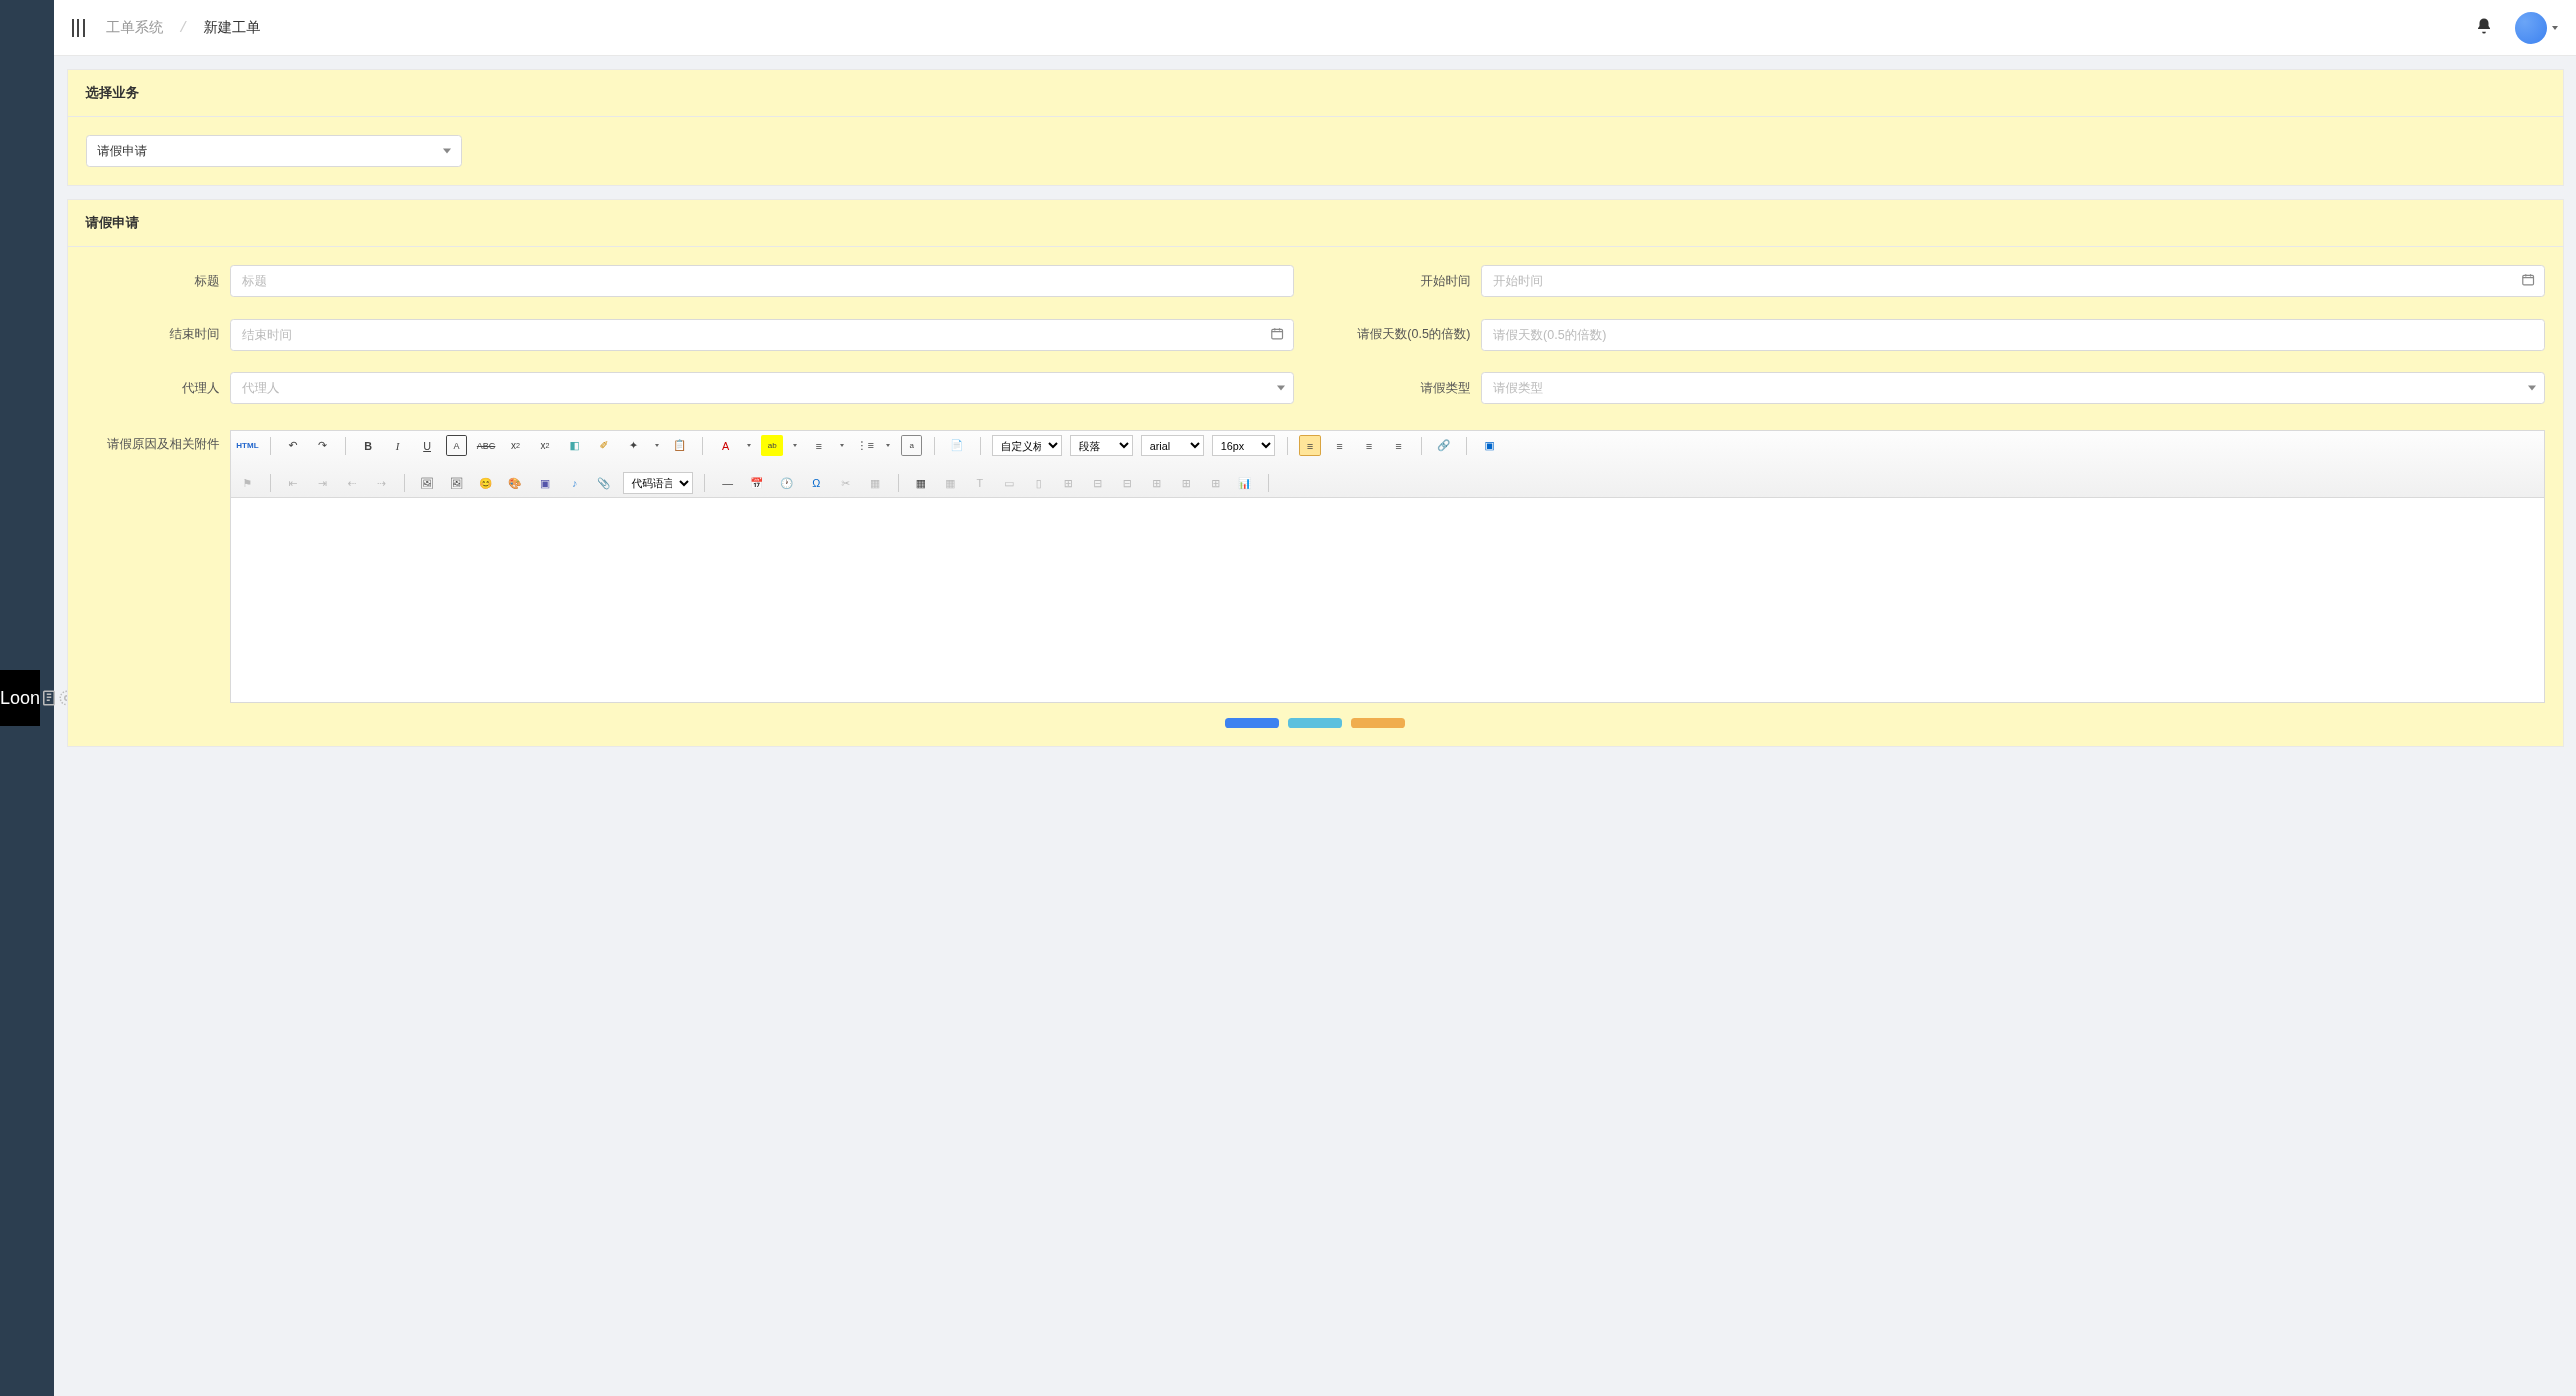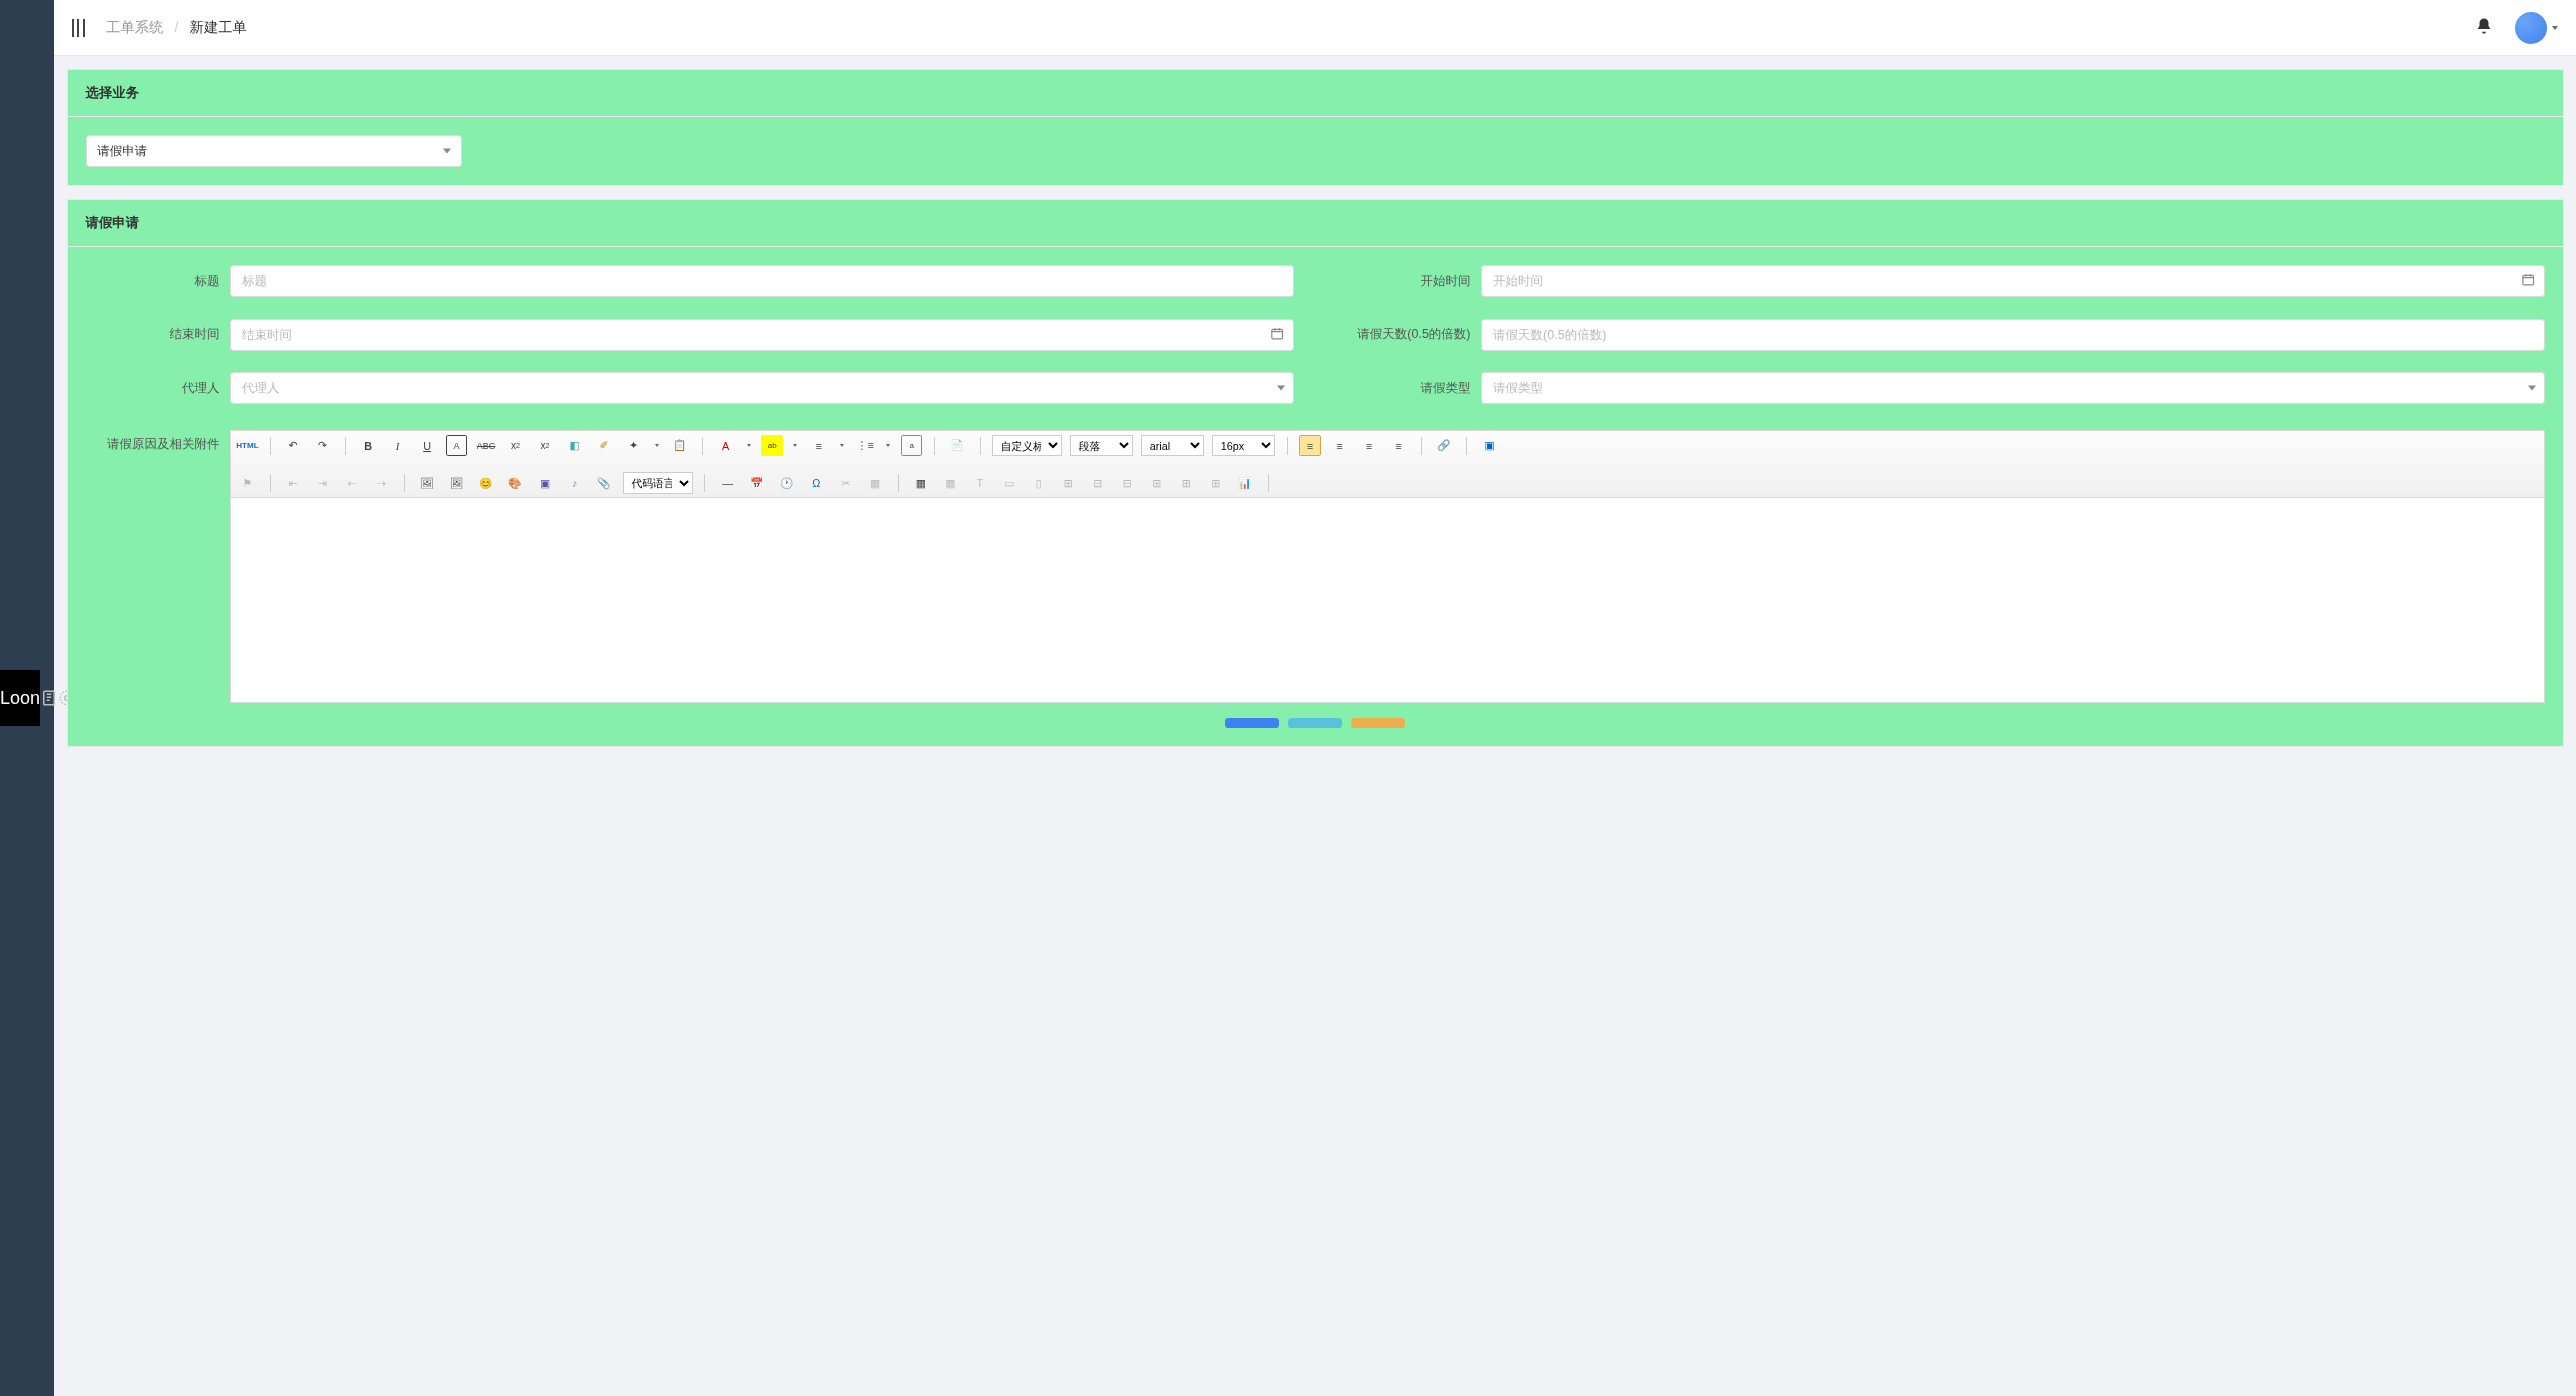--- a/index.html
+++ b/index.html
@@ -9,31 +9,31 @@
 .sidebar { width: 54px; background: #2c3e50; display: flex; flex-direction: row; align-items: center; padding-top: 0; }
 .sidebar-logo { width: 54px; height: 56px; display: flex; align-items: center; justify-content: center; color: #fff; font-size: 18px; font-weight: 500; background: #000; }
 .sidebar-icon { width: 54px; height: 43px; display: flex; align-items: center; justify-content: center; color: #bbb; cursor: pointer; }
 .sidebar-icon svg { width: 18px; height: 18px; }
 
 .main { flex: 1; display: flex; flex-direction: column; overflow: hidden; }
 
 .topbar { height: 56px; background: #fff; border-bottom: 0.9px solid #e8e8e8; display: flex; align-items: center; padding: 0 18px; }
 .hamburger { margin-right: 21.5px; cursor: pointer; display: flex; gap: 3.6px; }
 .hamburger span { display: inline-block; width: 1.8px; height: 18px; background: #444; }
-.breadcrumb { font-size: 14.3px; color: #999; }
+.breadcrumb { font-size: 14.3px; color: #999; font-family: Liberation Mono, monospace; }
 .breadcrumb .sep { margin: 0 7.2px; color: #ccc; }
 .breadcrumb .current { color: #333; font-weight: 500; }
 .topbar-right { margin-left: auto; display: flex; align-items: center; gap: 21.5px; }
 .bell { cursor: pointer; }
 .avatar-wrap { display: flex; align-items: center; gap: 5.4px; cursor: pointer; }
 .avatar { width: 32px; height: 32px; border-radius: 50%; background: radial-gradient(circle at 30% 30%, #6ba5f7, #3d82f0); }
 .caret-down { width: 0; height: 0; border-left: 3.6px solid transparent; border-right: 3.6px solid transparent; border-top: 4.5px solid #666; }
 
 .content { flex: 1; overflow-y: auto; padding: 12.5px; }
-.card { background: #86efac; border: 0.9px solid #e8e8e8; margin-bottom: 12.5px; }
+.card { background: #fef9c3; border: 0.9px solid #e8e8e8; margin-bottom: 12.5px; }
 .card-header { padding: 14.3px 18px; border-bottom: 0.9px solid #e8e8e8; font-size: 13.4px; font-weight: 600; }
 .card-body { padding: 18px; }
 
 .select-box { position: relative; width: 376px; }
 .select-box input { width: 100%; padding: 8px 29px 8px 10.8px; border: 0.9px solid #d9d9d9; border-radius: 3.6px; font-size: 12.5px; color: #333; }
 .select-box .tri { position: absolute; right: 10.8px; top: 50%; transform: translateY(-50%); width: 0; height: 0; border-left: 4.5px solid transparent; border-right: 4.5px solid transparent; border-top: 5.4px solid #888; pointer-events: none; }
 
 .form-grid { display: grid; grid-template-columns: 1fr 1fr; gap: 21.5px 43px; }
 .form-row { display: flex; align-items: center; }
 .form-label { width: 134px; text-align: right; margin-right: 10.8px; font-size: 12.5px; color: #555; }

